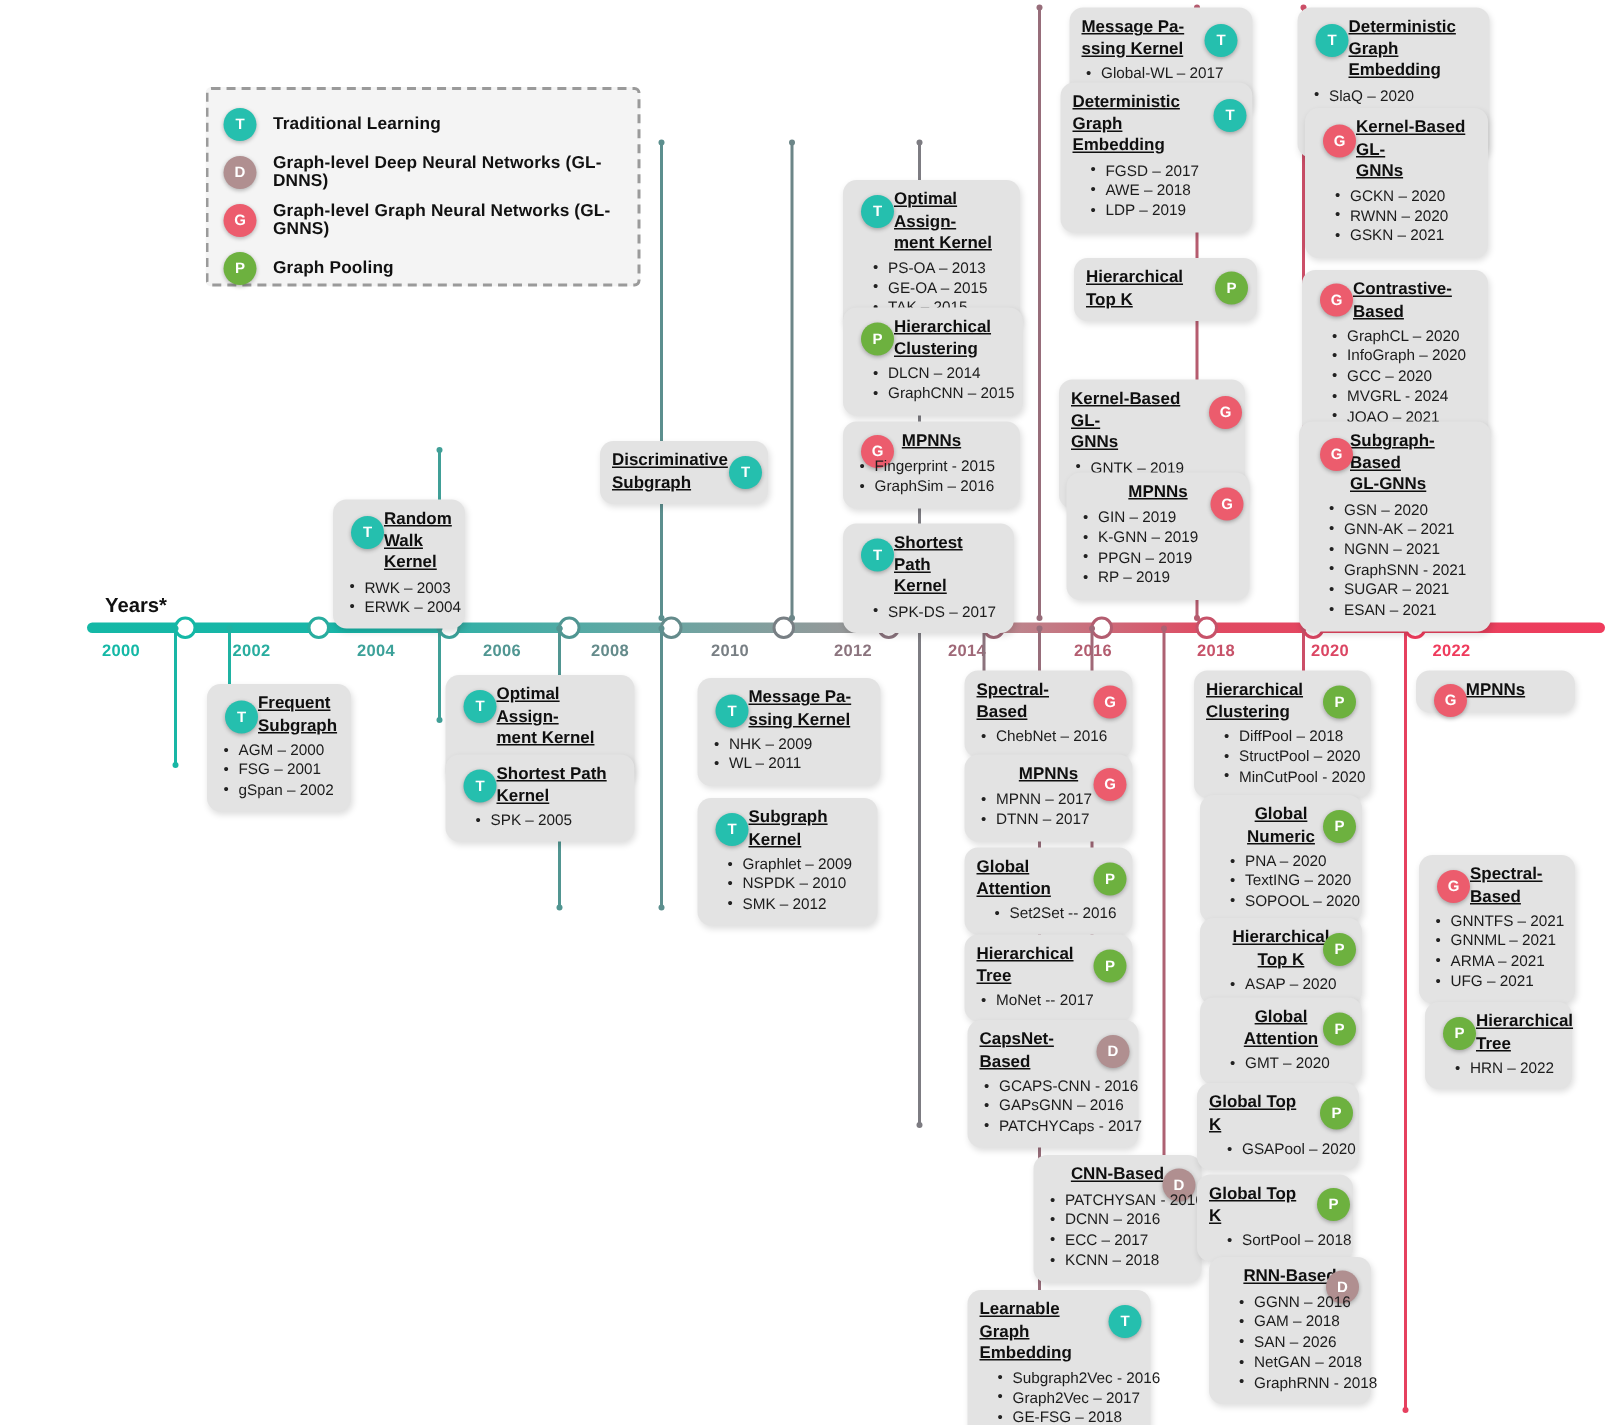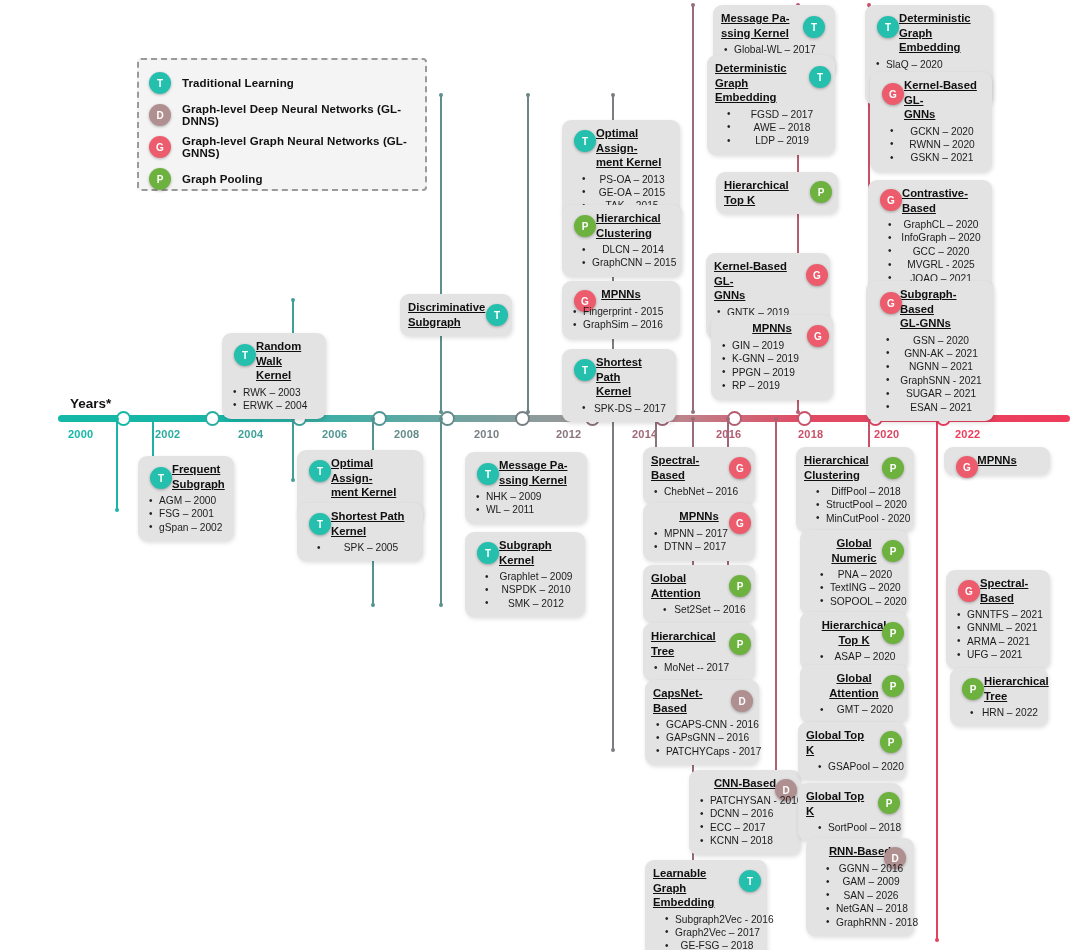--- a/index.html
+++ b/index.html
@@ -55,21 +55,21 @@
   }
   .card .hd{position:relative;min-height:15px;}
   .card .title{font-size:11.3px;font-weight:bold;line-height:14.5px;color:#0f0f0f;text-decoration:underline;}
   .card .title.center{text-align:center;}
   .card .title.indent{padding-left:26px;}
   .card .title.pad-r{padding-right:26px;}
   .card .bub{position:absolute;box-shadow:0 1px 3px rgba(0,0,0,.3);}
   ul.items{list-style:none;margin:3px 0 0 0;padding:0;}
   ul.items li{font-size:10.2px;line-height:13.4px;color:#1c1c1c;position:relative;padding-left:13px;white-space:nowrap;}
   ul.items li::before{content:"\2022";position:absolute;left:3px;top:-.5px;font-size:10px;color:#222;}
-  ul.items.ind li{padding-left:22px;text-align:center;}
+  ul.items.ind li{padding-left:22px;}
   ul.items.ind li::before{left:12px;}
 </style>
 <style>.conn::before,.conn::after{background:currentColor;}</style></head>
 <body>
 
 <div id="stage">
 
   <div id="legend">
     <div class="legend-row">
       <span class="bub T">T</span>
@@ -215,21 +215,21 @@
       </div>
       <div class="card" style="left: 868px; top: 180px; width: 124px;">
         <div class="hd">
           <div class="title indent">Contrastive-Based</div>
           <span class="bub G" style="left: 4px; top: 3px;">G</span>
         </div>
         <ul class="items ind">
           <li>GraphCL – 2020</li>
           <li>InfoGraph – 2020</li>
           <li>GCC – 2020</li>
-          <li>MVGRL - 2025</li>
+          <li>MVGRL - 2024</li>
           <li>JOAO – 2021</li>
         </ul>
       </div>
       <div class="card" style="left: 866px; top: 281px; width: 128px;">
         <div class="hd">
           <div class="title indent">Subgraph-Based<br>GL-GNNs</div>
           <span class="bub G" style="left: 6px; top: 5px;">G</span>
         </div>
         <ul class="items ind">
           <li>GSN – 2020</li>
@@ -279,21 +279,21 @@
         <ul class="items ind">
           <li>SPK-DS – 2017</li>
         </ul>
       </div>
       <div class="card" style="left: 400px; top: 294px; width: 112px;">
         <div class="hd">
           <div class="title pad-r">Discriminative<br>Subgraph</div>
           <span class="bub T" style="left: 78px; top: 4px;">T</span>
         </div>
       </div>
-      <div class="card" style="left: 222px; top: 333px; width: 104px;">
+      <div class="card" style="left: 222px; top: 333px; width: 88px;">
         <div class="hd">
           <div class="title indent">Random<br>Walk Kernel</div>
           <span class="bub T" style="left: 4px; top: 5px;">T</span>
         </div>
         <ul class="items">
           <li>RWK – 2003</li>
           <li>ERWK – 2004</li>
         </ul>
       </div>
       <div class="card" style="left: 138px; top: 456px; width: 96px;">
@@ -475,21 +475,21 @@
           <li>SortPool – 2018</li>
         </ul>
       </div>
       <div class="card" style="left: 806px; top: 838px; width: 108px;">
         <div class="hd">
           <div class="title center">RNN-Based</div>
           <span class="bub D" style="left: 70px; top: 3px;">D</span>
         </div>
         <ul class="items ind">
           <li>GGNN – 2016</li>
-          <li>GAM – 2009</li>
+          <li>GAM – 2018</li>
           <li>SAN – 2026</li>
           <li>NetGAN – 2018</li>
           <li>GraphRNN - 2018</li>
         </ul>
       </div>
       <div class="card" style="left: 944px; top: 447px; width: 106px;">
         <div class="hd">
           <div class="title center">MPNNs</div>
           <span class="bub G" style="left: 4px; top: 3px;">G</span>
         </div>

